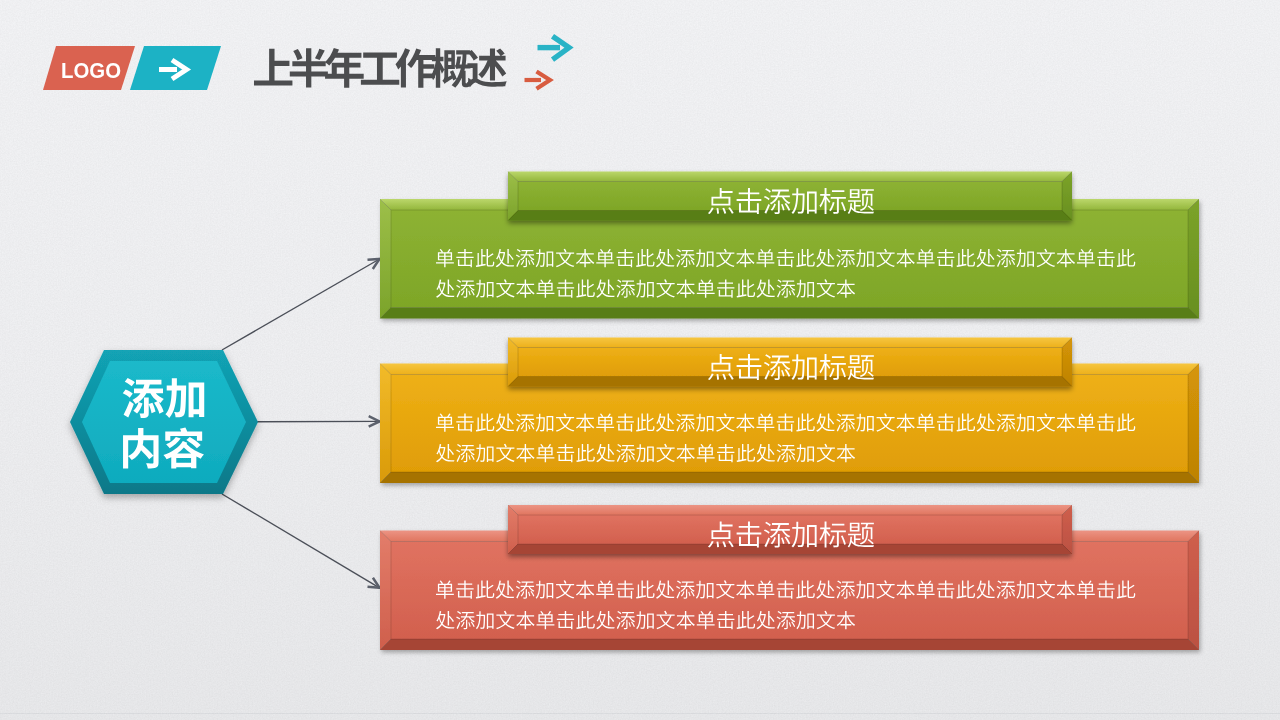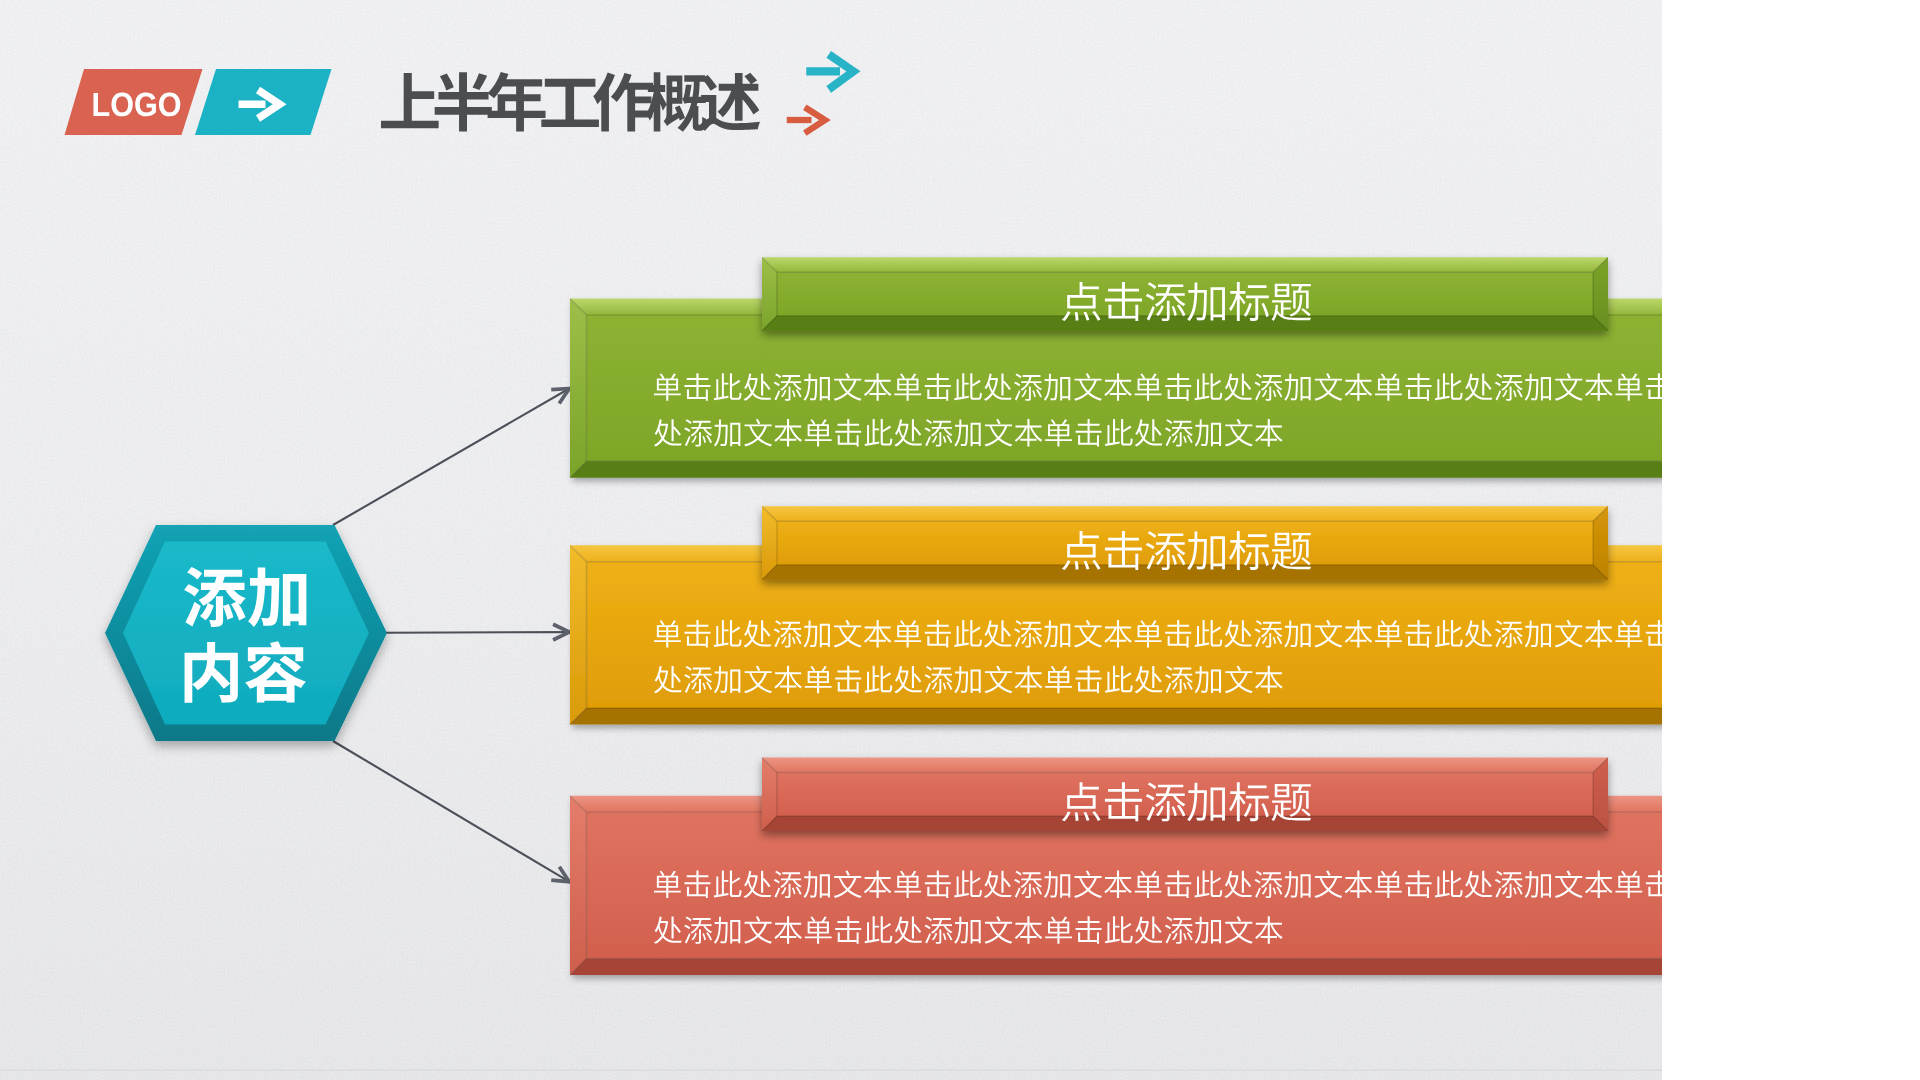--- a/index.html
+++ b/index.html
@@ -1,13 +1,13 @@
 <!DOCTYPE html>
 <html><head><meta charset="utf-8"><title>slide</title>
-<style>html,body{margin:0;padding:0;background:#fff}#s{position:relative;width:1108px;height:720px;overflow:hidden}</style>
+<style>html,body{margin:0;padding:0;background:#fff}#s{position:relative;width:1280px;height:720px;overflow:hidden}</style>
 </head><body>
 <div id="s">
 <svg width="1280" height="720" viewBox="0 0 1280 720">
 <defs>
 <linearGradient id="bgg" x1="0" y1="0" x2="0" y2="1">
 <stop offset="0" stop-color="#edeef0"></stop>
           <stop offset="0.5" stop-color="#e7e8ea"></stop>
           <stop offset="1" stop-color="#dcdddf"></stop>
 </linearGradient>
 <filter id="paper" x="0" y="0" width="100%" height="100%">

